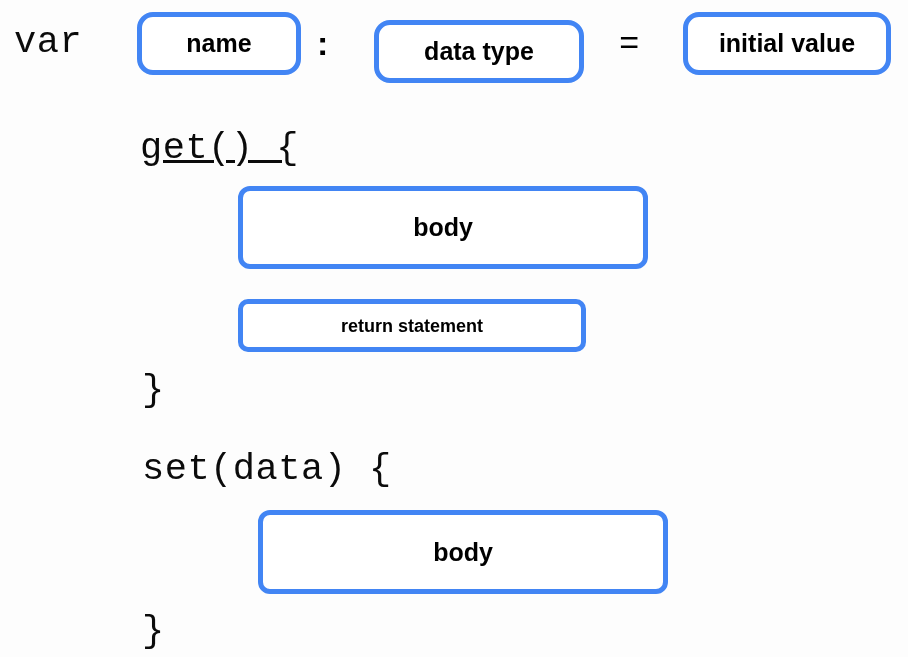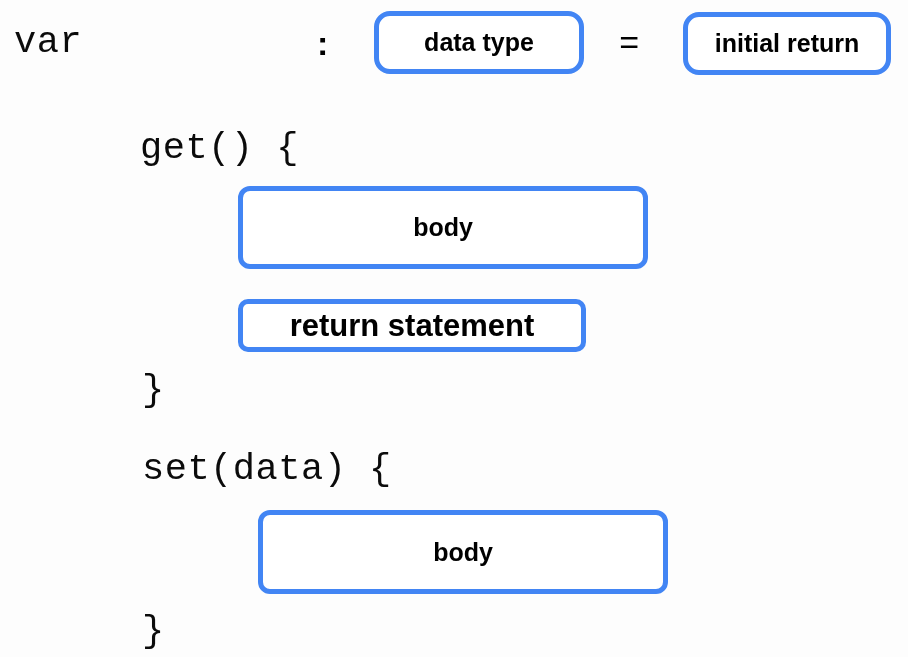--- a/index.html
+++ b/index.html
@@ -65,61 +65,64 @@
   .slot-label {
     font-family: "Liberation Sans", sans-serif;
     font-weight: 700;
     color: #000000;
     line-height: 1;
     white-space: nowrap;
   }
 
   
   #slot-name        { left: 137px; top: 12px;  width: 164px; height: 63px;  border-radius: 16px; }
-  #slot-data-type   { left: 374px; top: 11px;  width: 210px; height: 63px;  border-radius: 16px; text-align: center; }
+  #slot-data-type   { left: 374px; top: 20px;  width: 210px; height: 63px;  border-radius: 16px; text-align: center; }
   #slot-initial     { left: 683px; top: 12px;  width: 208px; height: 63px;  border-radius: 16px; }
   #slot-get-body    { left: 238px; top: 186px; width: 410px; height: 83px;  border-radius: 12px; }
   #slot-return      { left: 238px; top: 299px; width: 348px; height: 53px;  border-radius: 10px; }
   #slot-set-body    { left: 258px; top: 510px; width: 410px; height: 84px;  border-radius: 12px; }
 
   #slot-name .slot-label,
   #slot-data-type .slot-label,
   #slot-initial .slot-label { font-size: 25px; }
   #slot-get-body .slot-label,
   #slot-set-body .slot-label { font-size: 25px; text-align: center; }
-  #slot-return .slot-label   { font-size: 31px; }
+  #slot-return .slot-label   { font-size: 18px; }
 
   
   #tok-var        { left: 14px;  top: 24px;  font-size: 37px; }
-  #tok-get        { left: 140px; top: 130px; font-size: 37px; }
+  #tok-get        { left: 140px; top: 130px; font-size: 37px; text-decoration: underline; }
   #tok-get-close  { left: 142px; top: 372px; font-size: 37px; }
   #tok-set        { left: 142px; top: 451px; font-size: 37px; }
   #tok-set-close  { left: 142px; top: 613px; font-size: 37px; }
 
   #op-colon       { left: 317px; top: 26px; }
   #op-equals      { left: 619px; top: 28px; }
 </style>
 </head>
 <body>
 
 <div id="diagram">
 
   <span class="code-token" id="tok-var">var</span>
 
+  <div class="slot" id="slot-name">
+    <span class="slot-label">name</span>
+  </div>
 
   <span class="op op-colon" id="op-colon">:</span>
 
   <div class="slot" id="slot-data-type">
     <span class="slot-label">data type</span>
   </div>
 
   <span class="op op-equals" id="op-equals">=</span>
 
   <div class="slot" id="slot-initial">
-    <span class="slot-label">initial return</span>
+    <span class="slot-label">initial value</span>
   </div>
 
   <span class="code-token" id="tok-get">get() {</span>
 
   <div class="slot" id="slot-get-body">
     <span class="slot-label">body</span>
   </div>
 
   <div class="slot" id="slot-return">
     <span class="slot-label">return statement</span>

